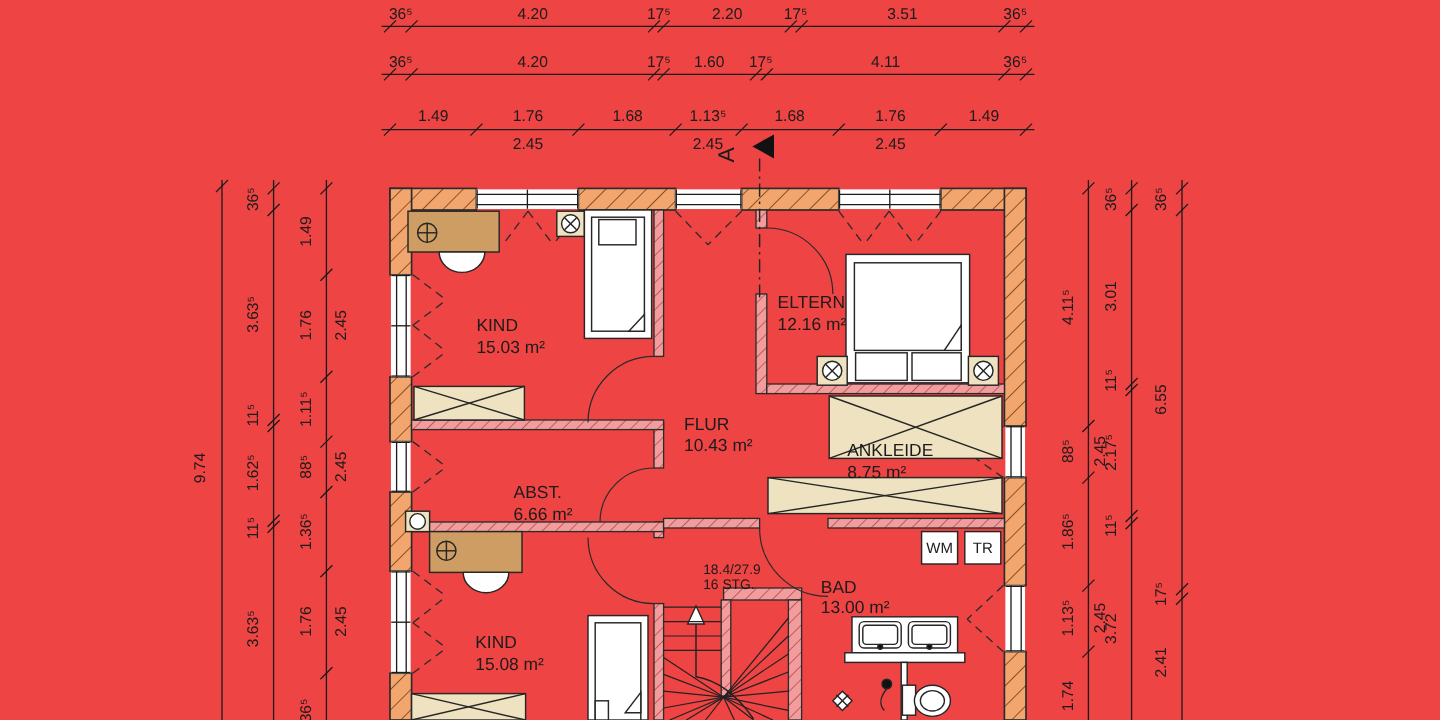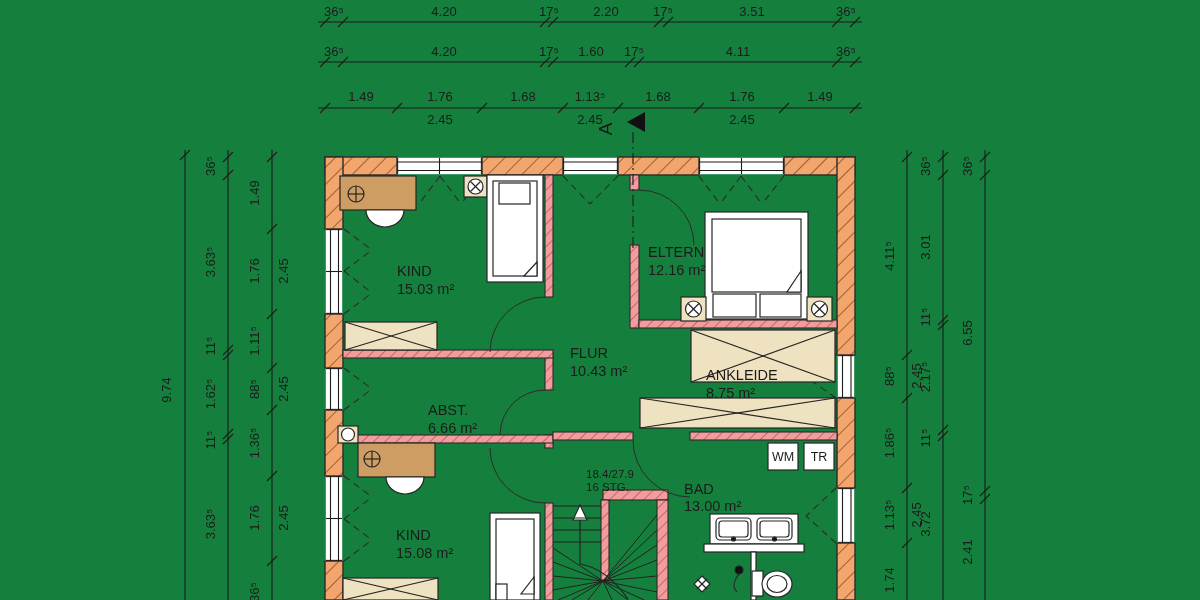--- a/index.html
+++ b/index.html
@@ -1,16 +1,16 @@
 <!DOCTYPE html>
 <html><head>
 <meta charset="utf-8">
 <style>
   html,body{margin:0;padding:0;background:#fff;}
-  .stage{position:relative;width:1200px;height:600px;background:#15803d;overflow:hidden;
+  .stage{position:relative;width:1200px;height:600px;background:#ef4444;overflow:hidden;
          font-family:"Liberation Sans",sans-serif;}
   svg text{fill:#1b1b1b;stroke:none;font-family:"Liberation Sans",sans-serif;}
   .dt{font-size:13px;text-anchor:middle;}
   .rl{font-size:14.5px;}
   .sl{font-size:11.5px;}
   .wmtr{font-size:12.5px;text-anchor:middle;}
   .sec{font-size:19px;text-anchor:middle;}
   .dl line{stroke:#1b1b1b;stroke-width:1.1;}
   .we rect{fill:url(#hx);stroke:#2b2b2b;stroke-width:1.4;}
   .wi rect{fill:url(#hp);stroke:#2b2b2b;stroke-width:1.1;}

